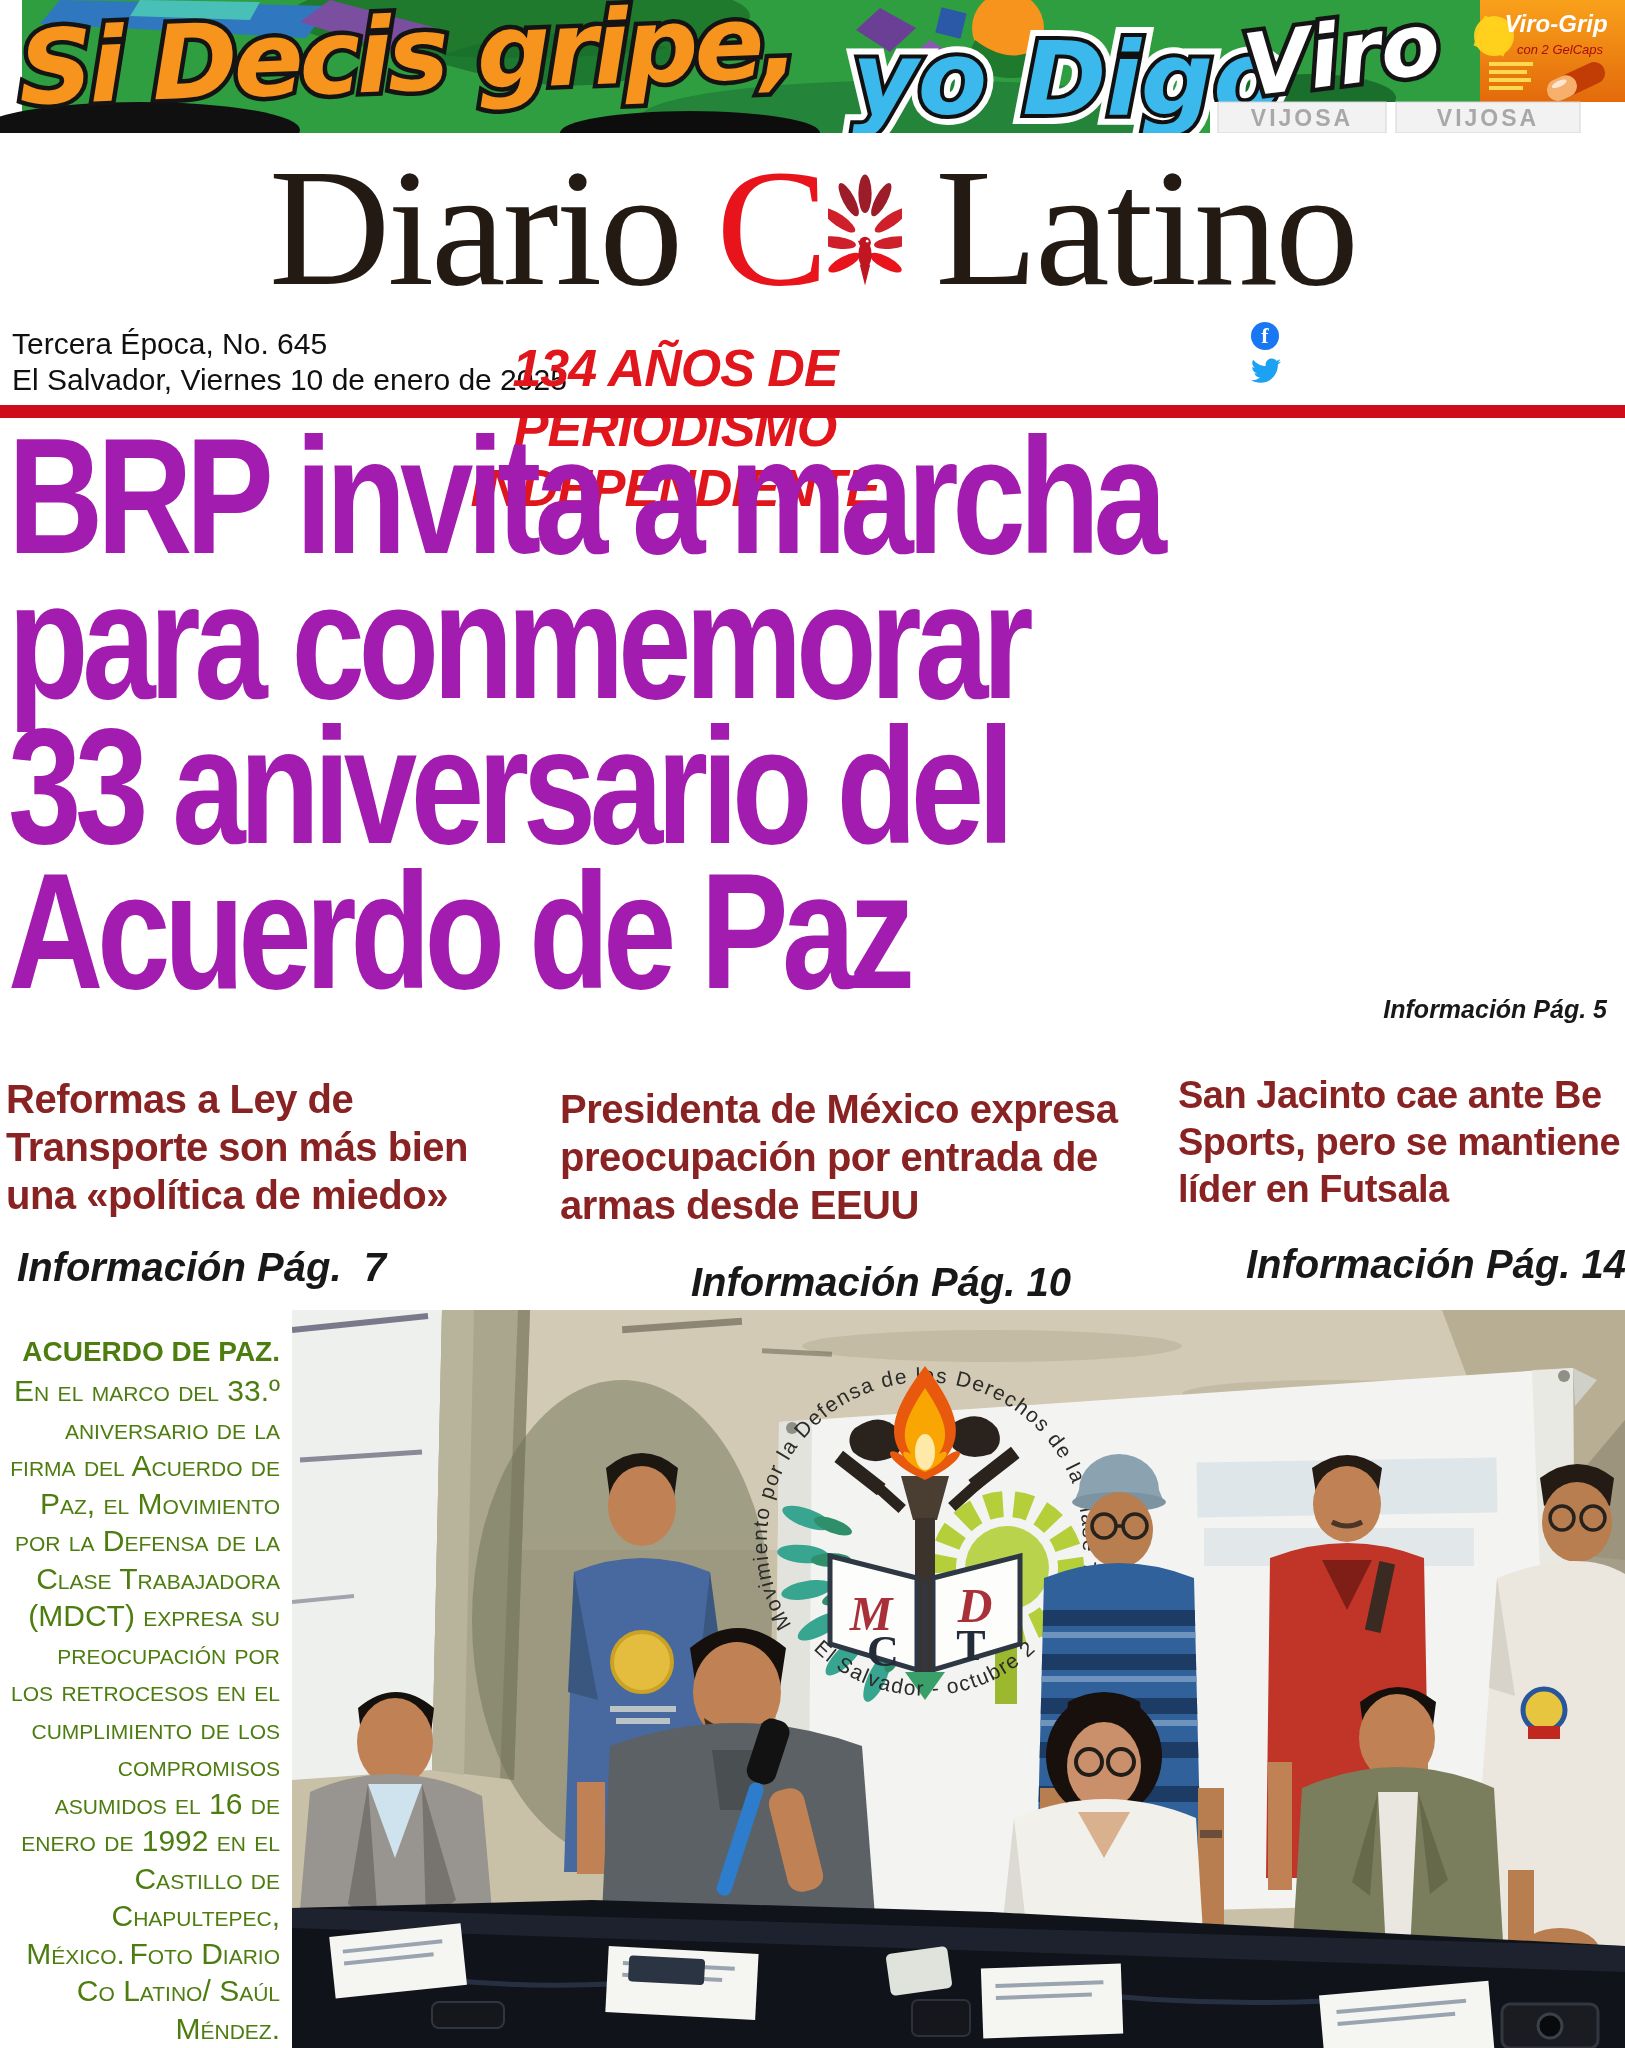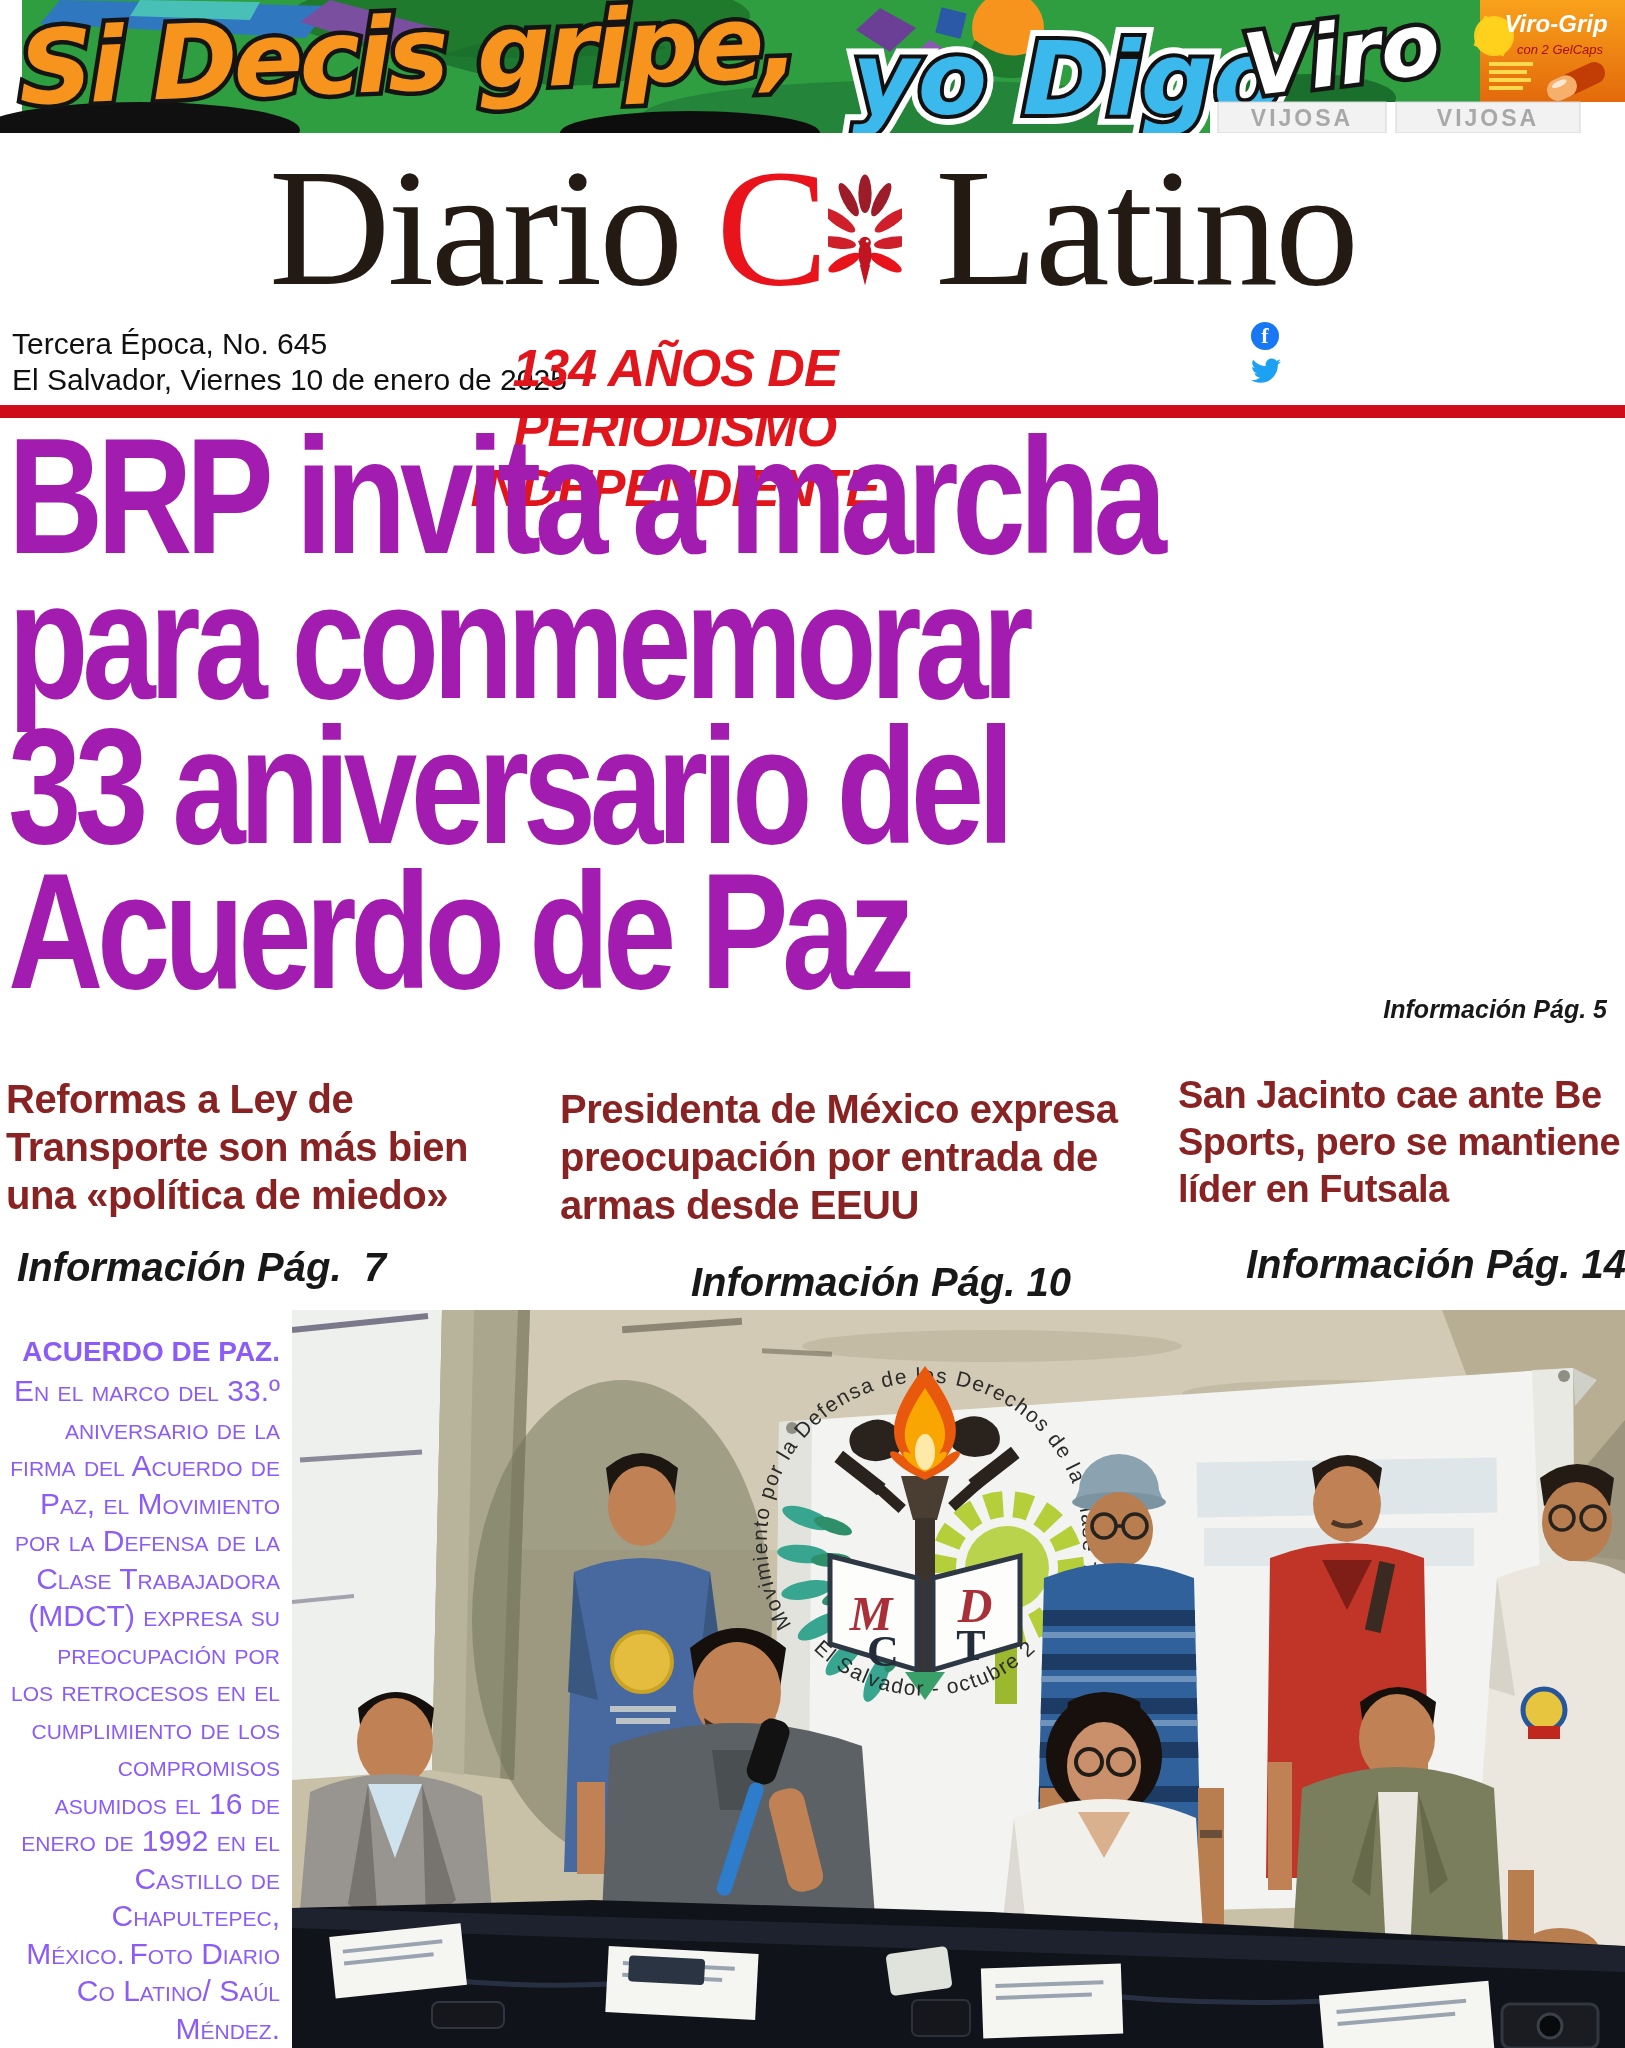--- a/index.html
+++ b/index.html
@@ -45,21 +45,21 @@
                   text-align:right;white-space:pre;}
   .story1{left:6px;top:1075px;width:505px;}
   .story1 .st-info{margin-top:26px;padding-right:125px;}
   .story2{left:560px;top:1085px;width:595px;}
   .story2 .st-info{margin-top:31px;padding-right:84px;}
   .story3{left:1178px;top:1072px;width:450px;}
   .story3 .st-title{font-size:38px;line-height:47px;}
   .story3 .st-info{margin-top:29px;padding-right:2px;}
 
   
-  .caption{position:absolute;left:8px;top:1332px;width:272px;text-align:right;color:#8b5cf6;}
+  .caption{position:absolute;left:8px;top:1332px;width:272px;text-align:right;color:#4d7c0f;}
   .cap-kicker{display:block;font-size:28px;font-weight:bold;line-height:40px;letter-spacing:0px;}
   .cap-body,.cap-credit{font-variant:small-caps;font-size:30px;line-height:37.5px;margin-top:20px;}
 
   
   .photo{position:absolute;left:292px;top:1310px;width:1333px;height:738px;overflow:hidden;background:#c9c0a8;}
 </style>
 </head>
 <body>
 
 <div class="page">

